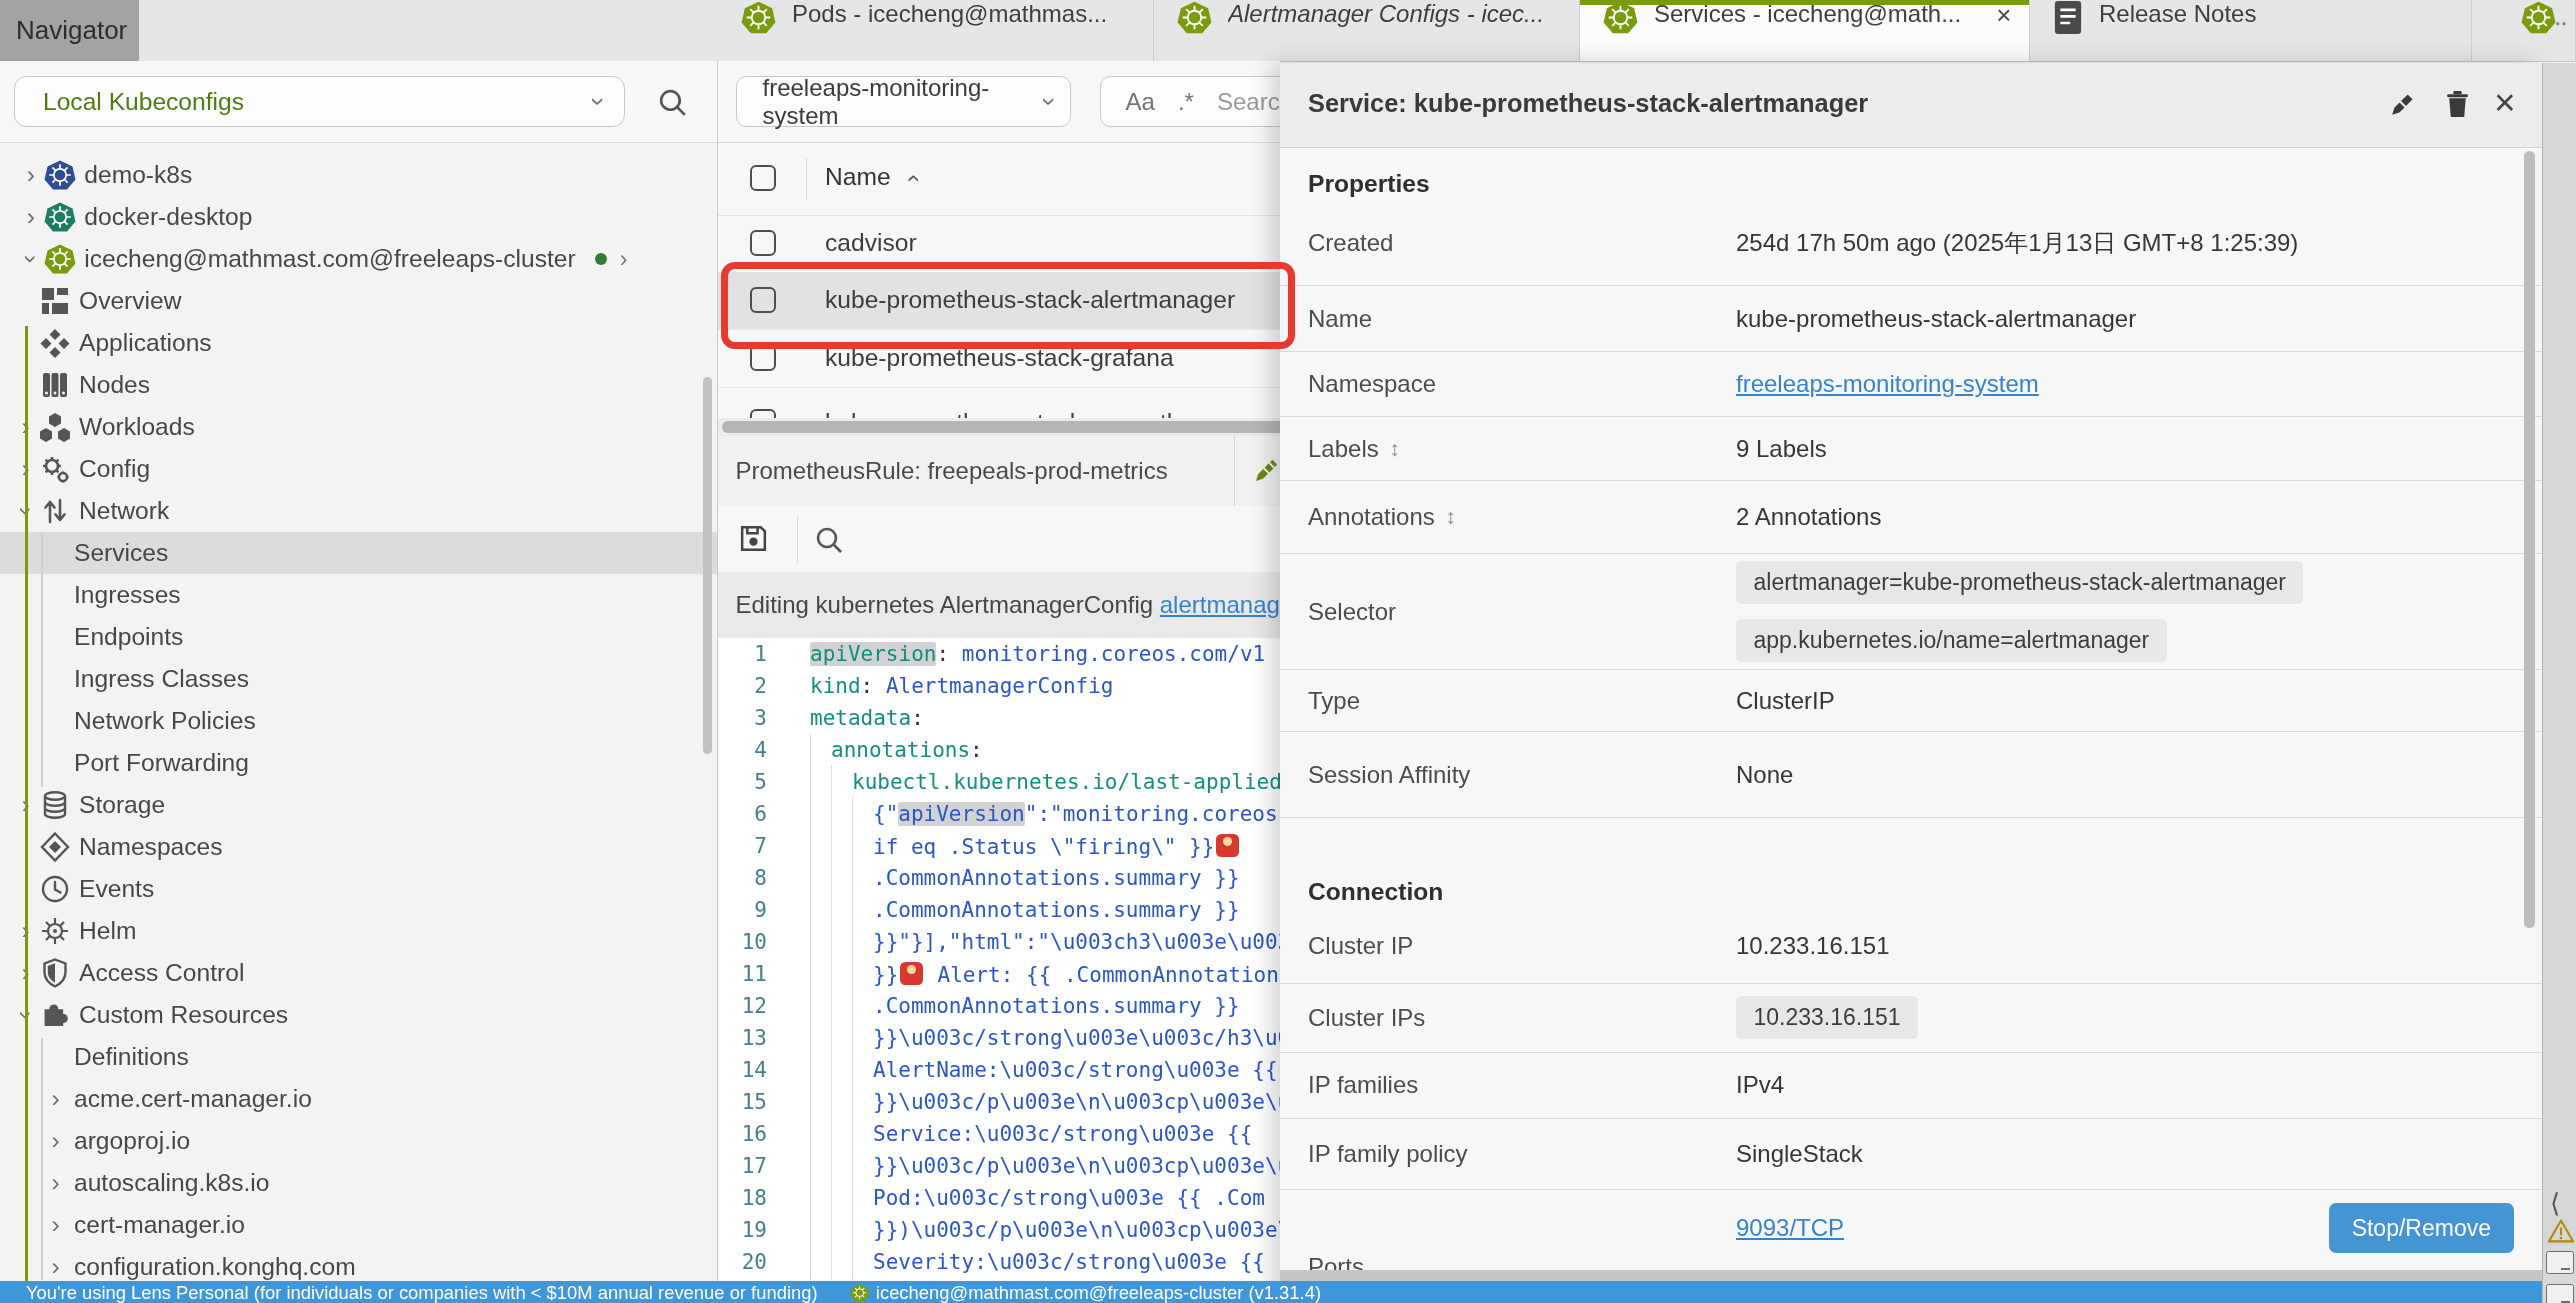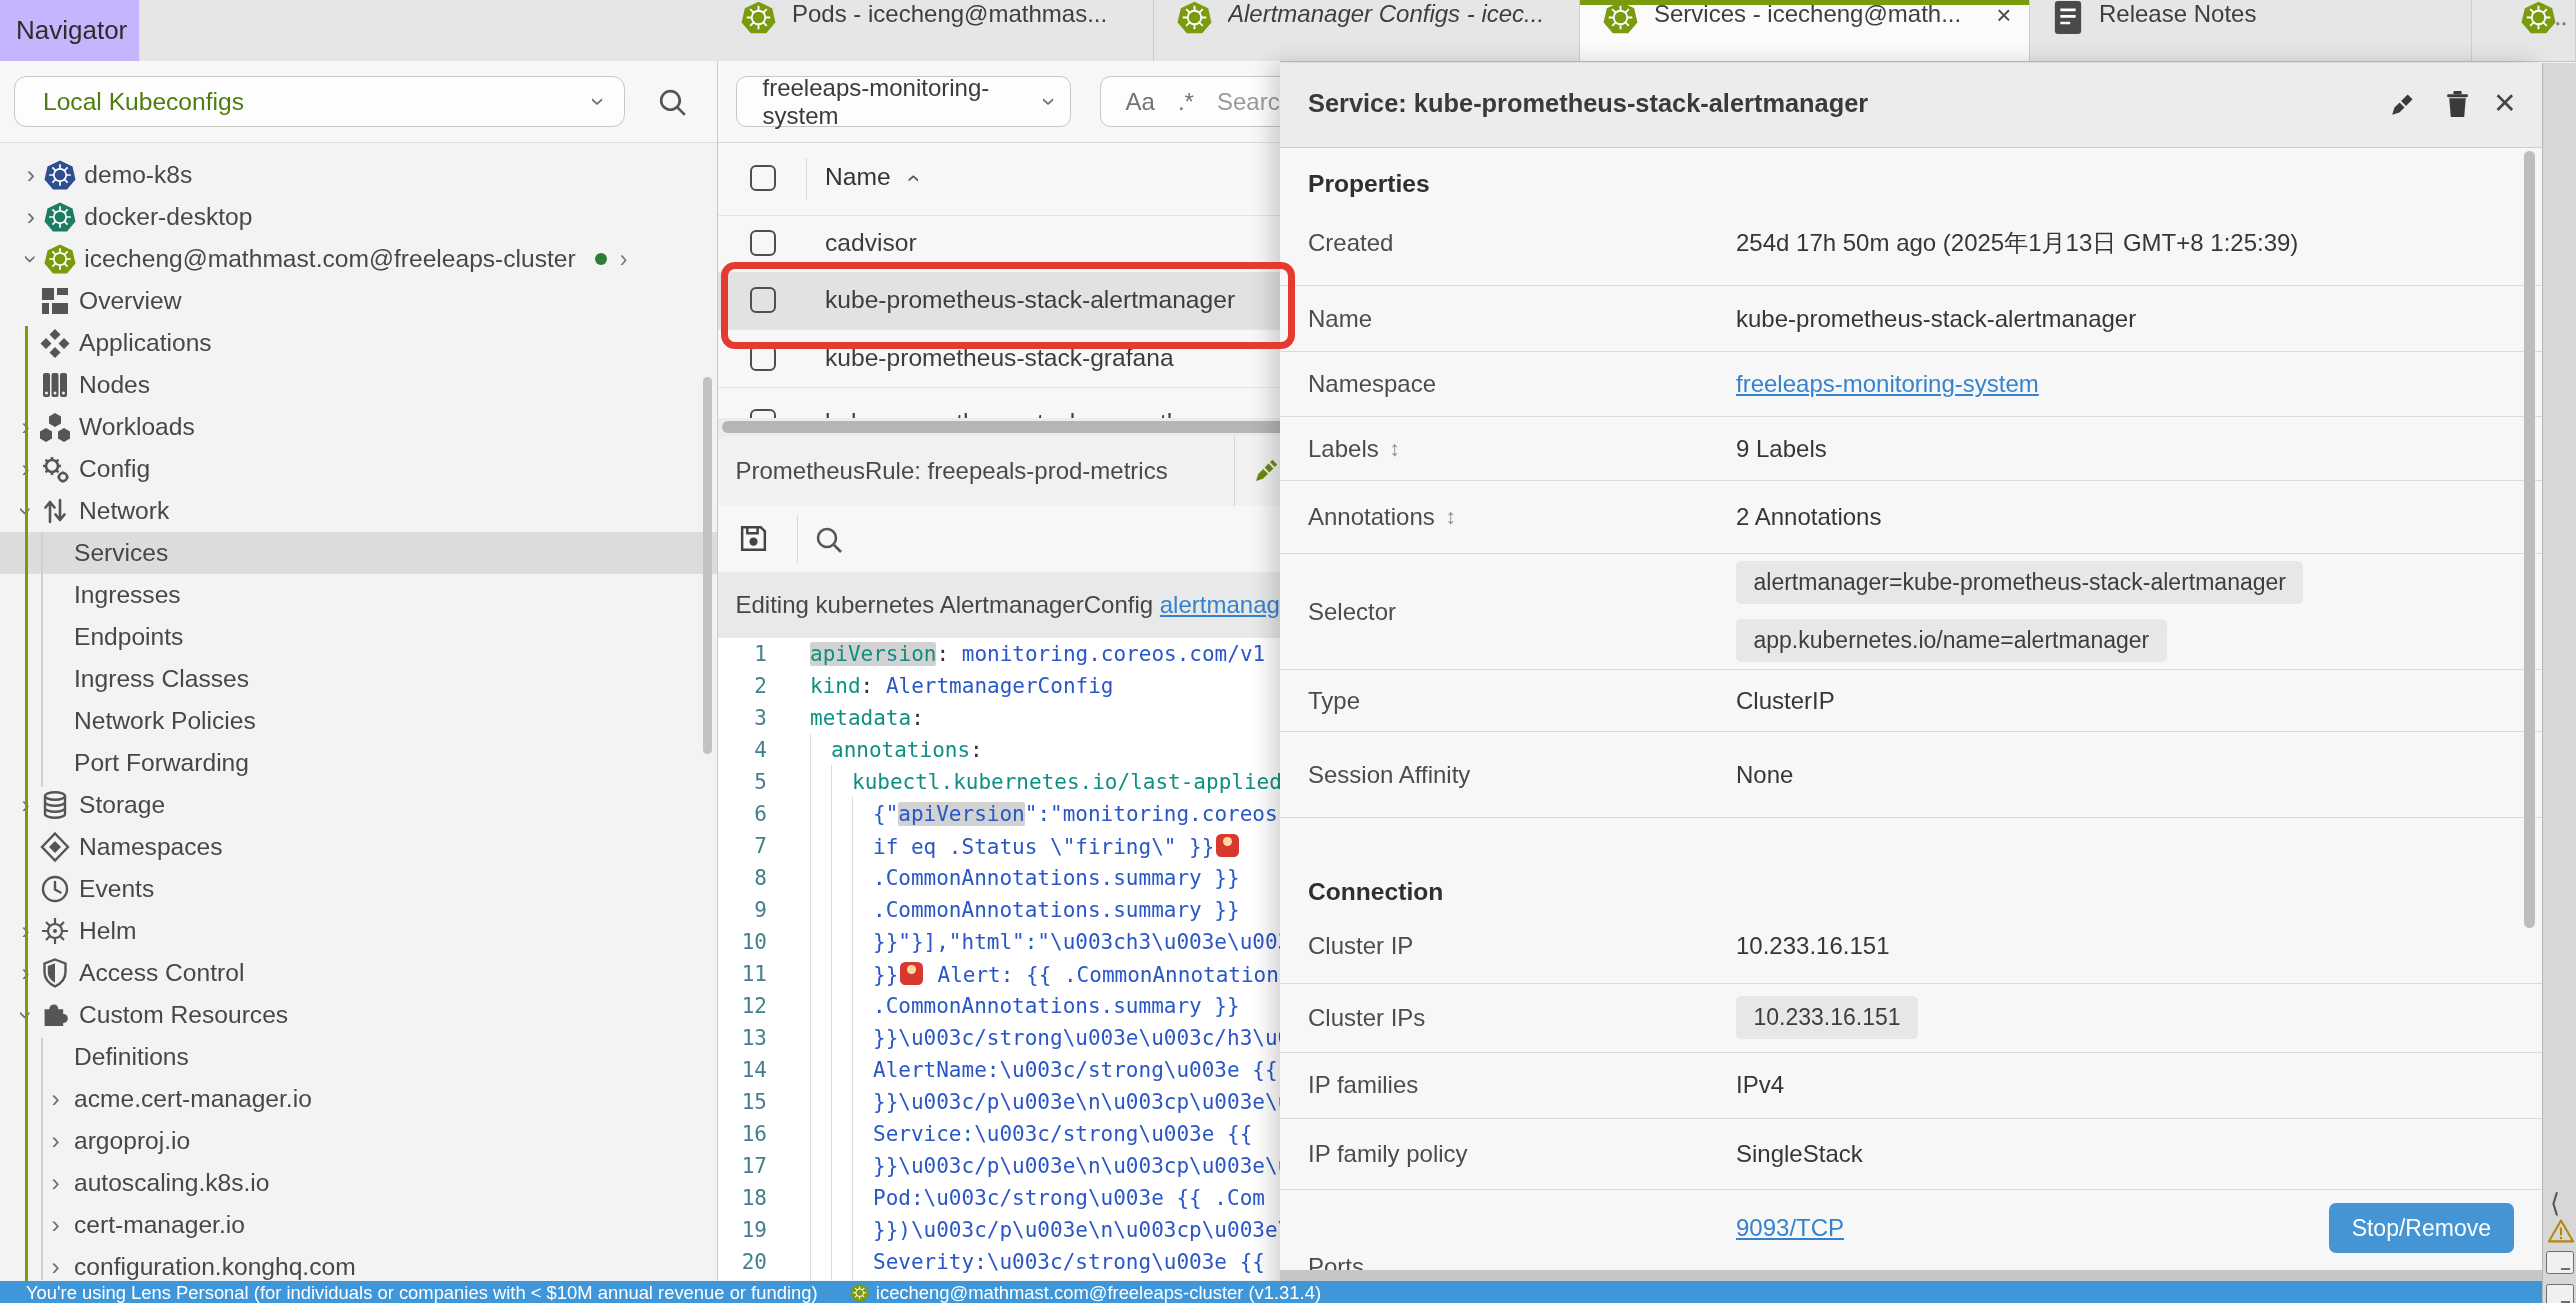--- a/index.html
+++ b/index.html
@@ -4,21 +4,21 @@
 <style>
   html,body{margin:0;padding:0;}
   body{width:2576px;height:1304px;position:relative;overflow:hidden;
        font-family:"Liberation Sans",sans-serif;background:#f2f2f2;color:#3c3c3c;
        -webkit-font-smoothing:antialiased;}
   .abs{position:absolute;}
   svg{display:block;}
 
   
   #tabbar{position:absolute;left:0;top:0;width:2576px;height:61px;background:#e6e6e6;border-bottom:0.9px solid #c6c6c6;}
-  #navzone{position:absolute;left:0;top:0;width:139px;height:61px;background:#c4b5fd;display:flex;align-items:center;border-right:0.9px solid #e0e0e0;}
+  #navzone{position:absolute;left:0;top:0;width:139px;height:61px;background:#a3a3a3;display:flex;align-items:center;border-right:0.9px solid #e0e0e0;}
   #navzone span{font-size:26px;color:#2d2d2d;margin-left:16px;}
   #tabs{position:absolute;left:718px;top:0;height:61px;display:flex;}
   .tab{height:61px;box-sizing:border-box;display:flex;align-items:flex-start;gap:16px;padding-left:23px;border-right:0.9px solid #cdcdcd;background:#e6e6e6;overflow:hidden;white-space:nowrap;position:relative;}
   .tab .tlabel{font-size:24px;color:#3e3e3e;overflow:hidden;text-overflow:ellipsis;}
   .tab.italic .tlabel{font-style:italic;}
   .tab.active{background:#fbfbfb;}
   .tab.active::before{content:"";position:absolute;left:0;top:0;width:100%;height:5.3px;background:#7a9b0d;}
   .tab .close{margin-left:auto;margin-right:17.5px;font-size:26px;color:#4a4a4a;}
   #tab-dots{position:absolute;right:7px;top:0px;font-size:23px;color:#777;letter-spacing:1.8px;}
 

